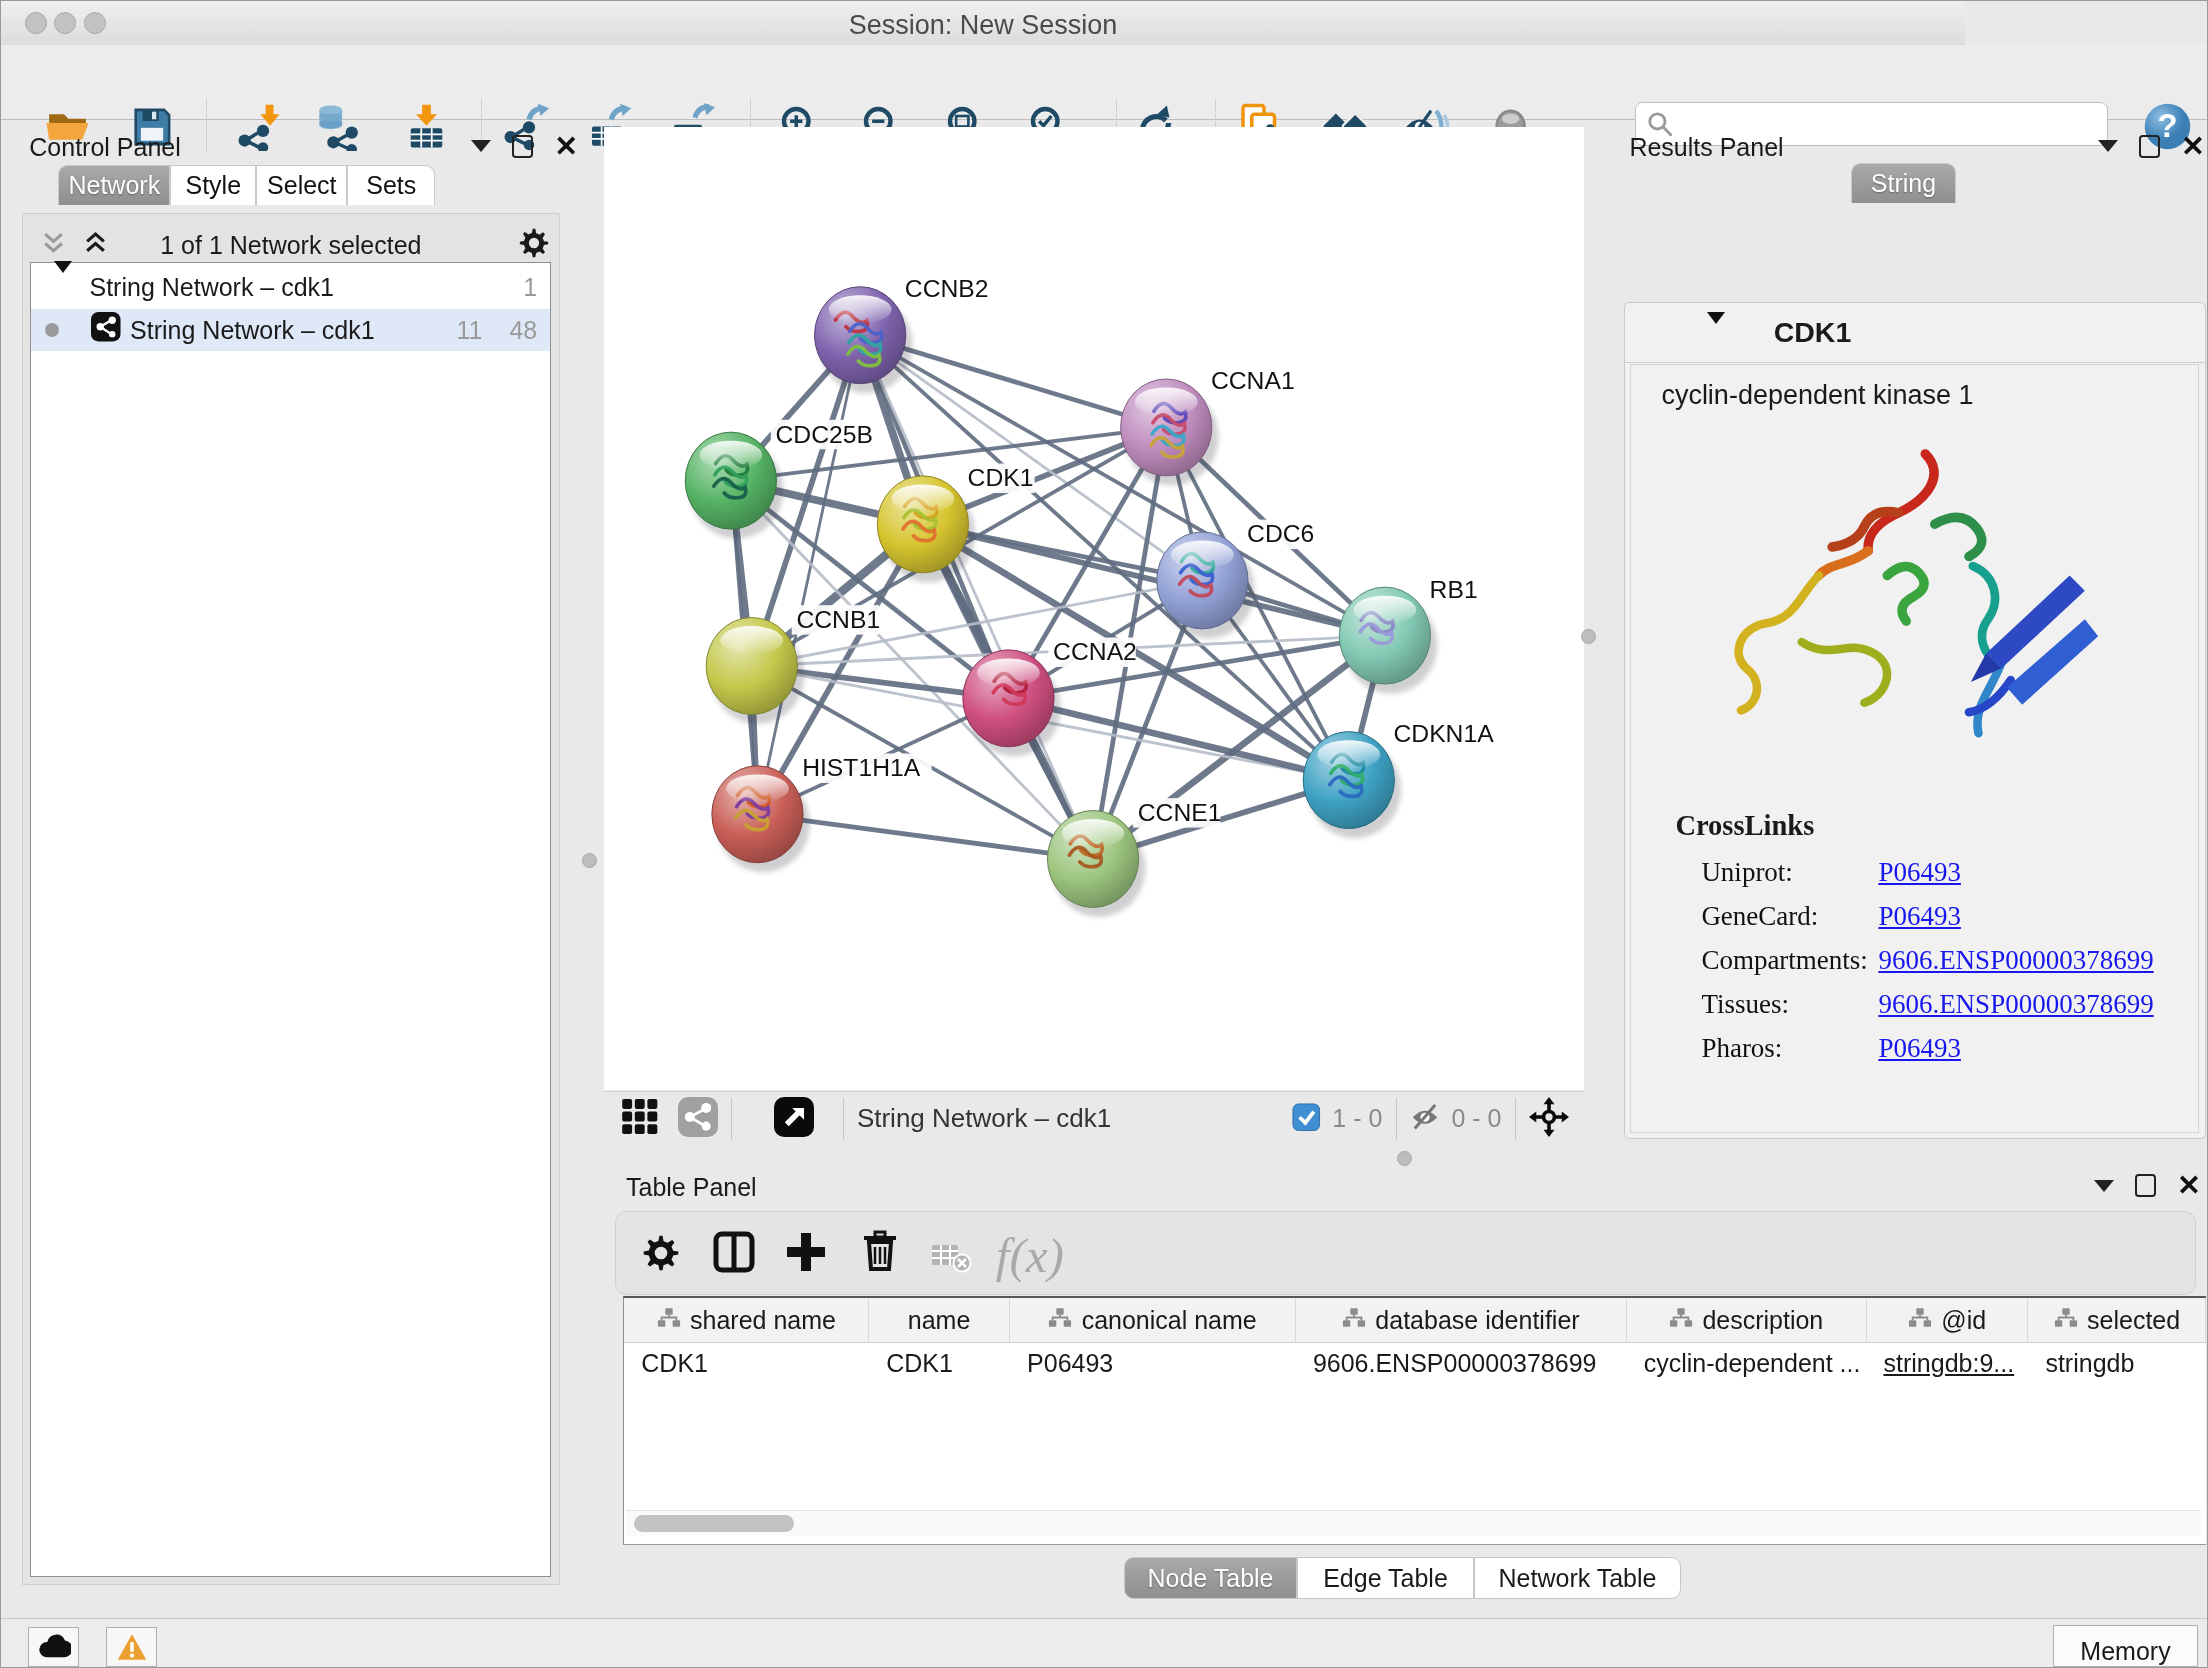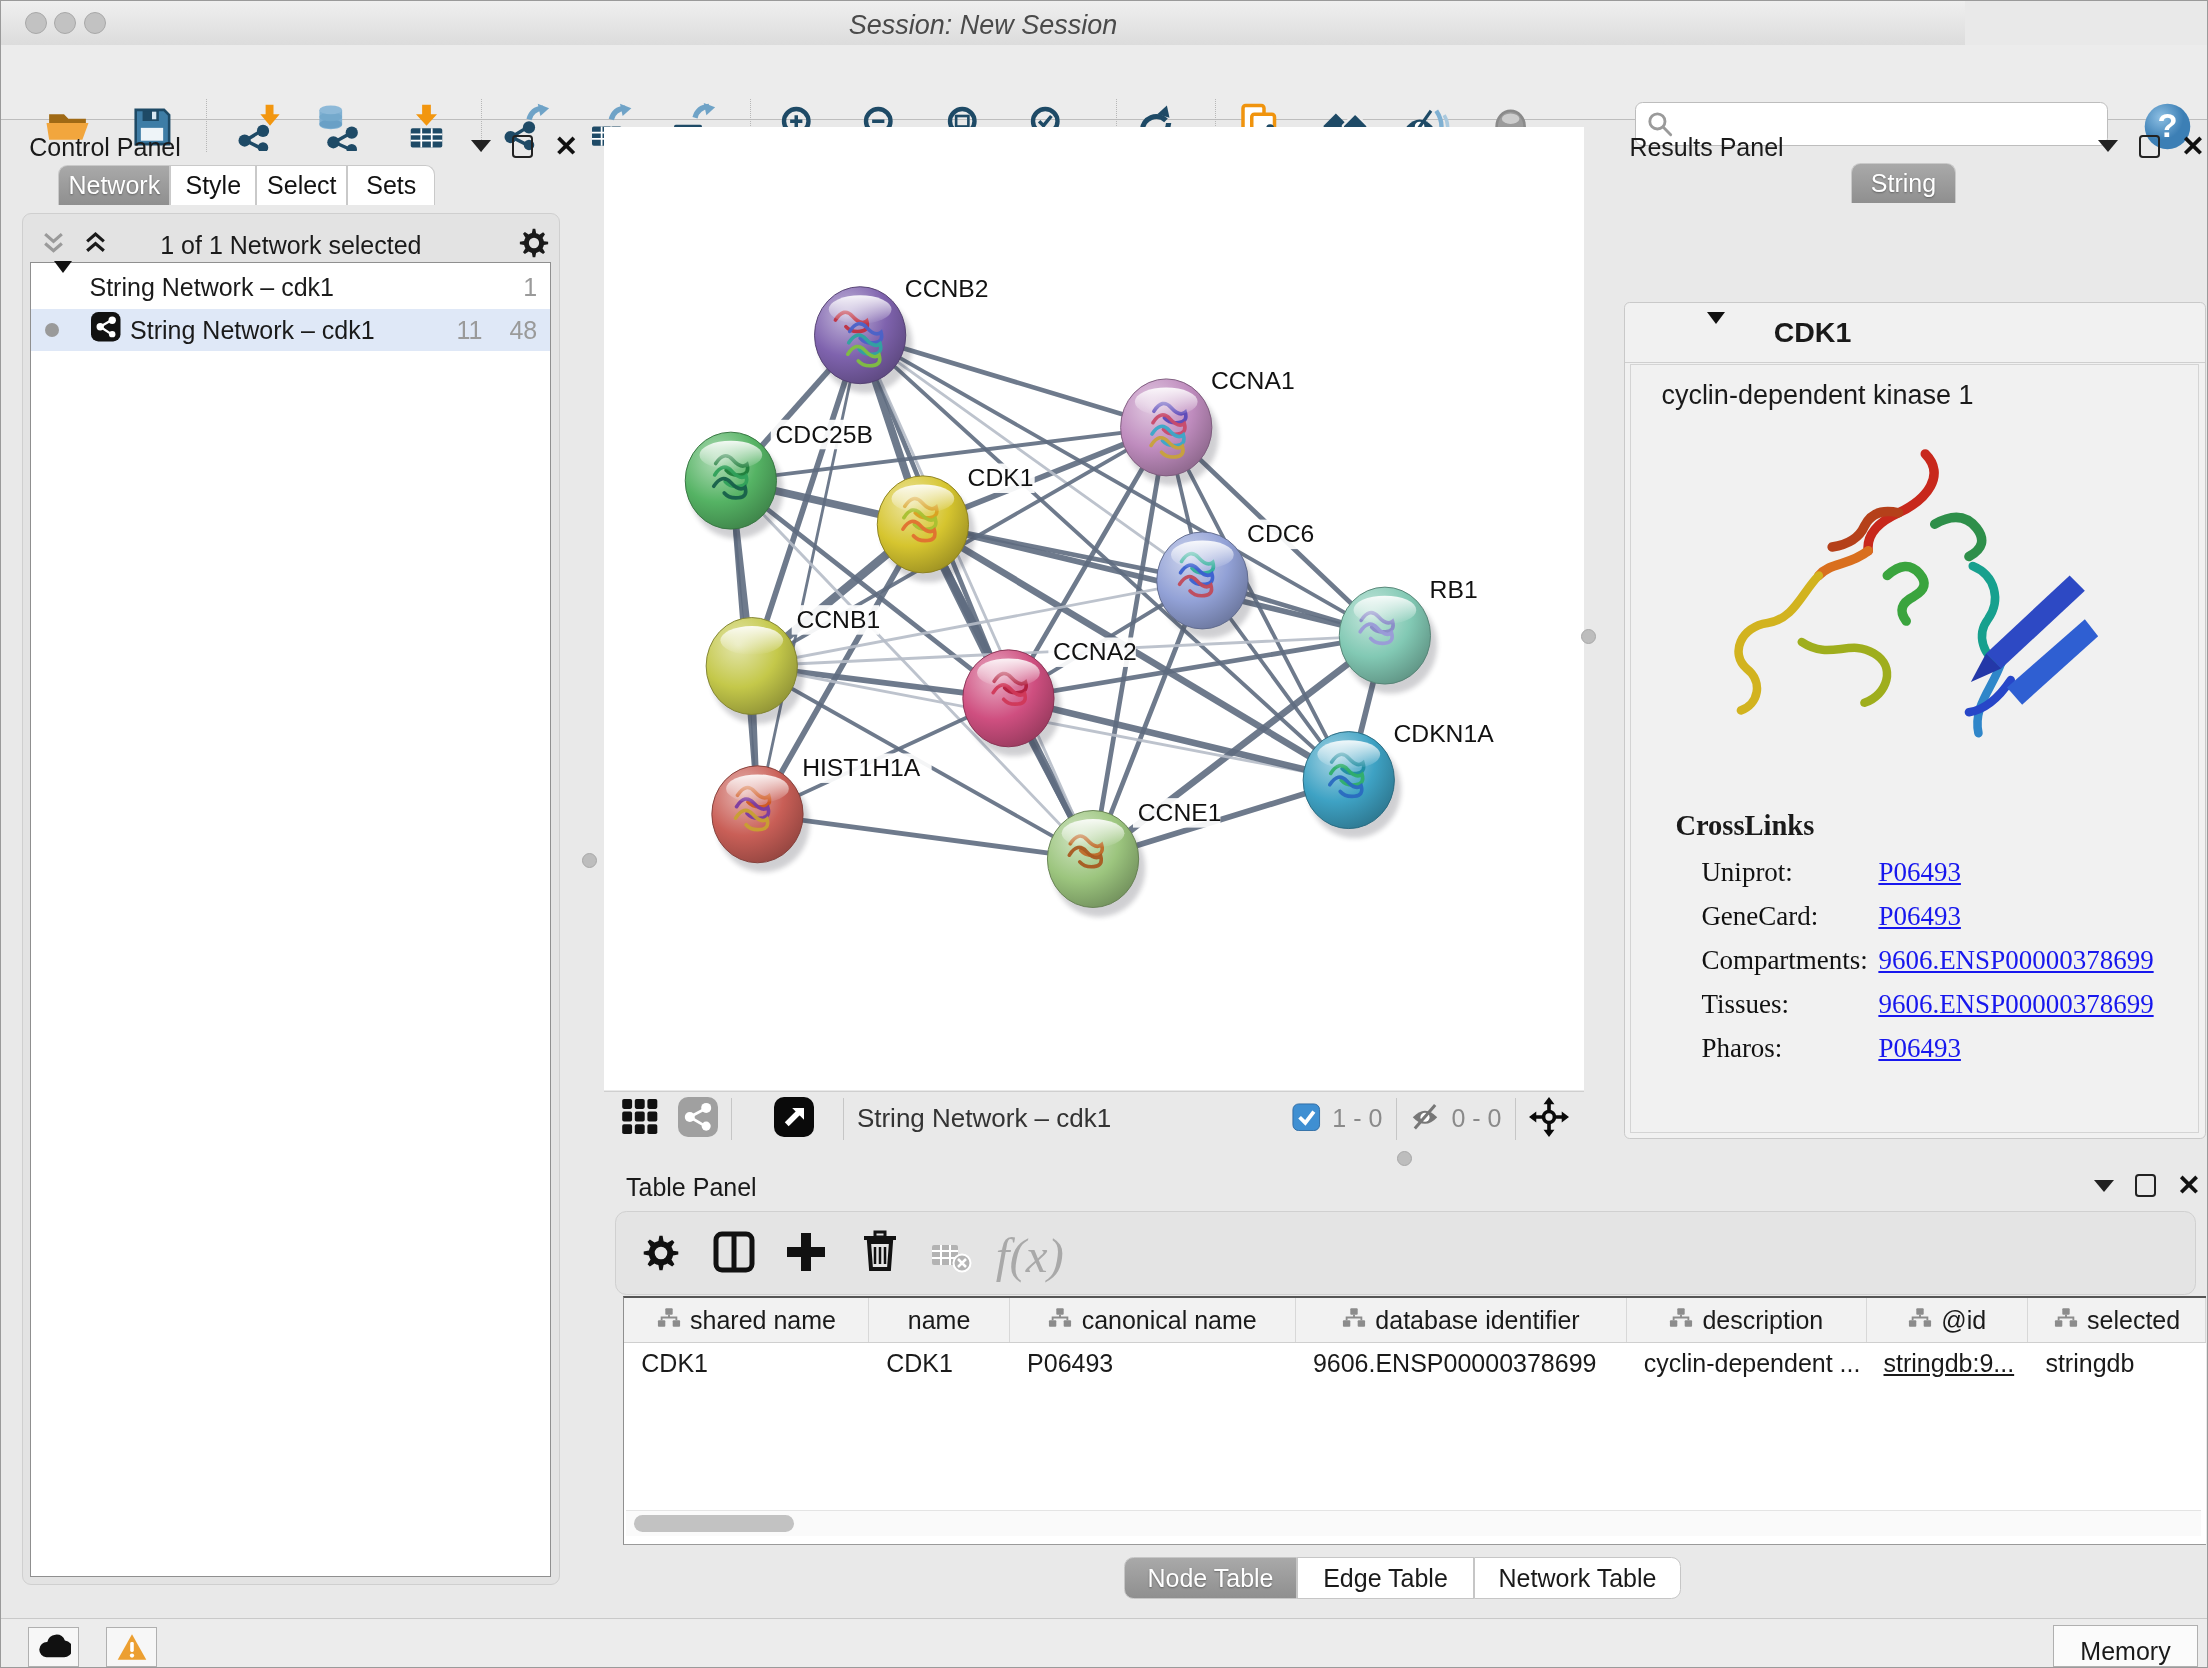--- a/index.html
+++ b/index.html
@@ -1,40 +1,40 @@
 <!DOCTYPE html>
 <html style="font-size:15px"><head>
 <meta charset="utf-8">
 <style>
   html,body{margin:0;padding:0;background:#8a8a8a;}
   #app{position:relative;width:2208px;height:1668px;background:#e9e9e9;overflow:hidden;
        font-family:"Liberation Sans",sans-serif;color:#1a1a1a;border:1px solid #9a9a9a;box-sizing:border-box;}
   .abs{position:absolute;}
   
-  .titlebar{left:0;top:0;width:1964px;height:44px;background:linear-gradient(#efefef,#dcdcdc);border-bottom:1px solid #bdbdbd;font-style:italic;}
+  .titlebar{left:0;top:0;width:1964px;height:44px;background:linear-gradient(#efefef,#dcdcdc);border-bottom:1px solid #bdbdbd;}
   .tl{width:20px;height:20px;border-radius:50%;background:#c2c2c2;border:1px solid #a8a8a8;top:10.5px;}
   .wintitle{width:100%;text-align:center;top:8.6px;font-size:27px;color:#4a4a4a;}
   
   .toolbar{left:0;top:44px;width:2208px;height:74px;background:#ececec;border-bottom:1px solid #bdbdbd;}
   .icbtn{position:absolute;top:55px;width:53px;height:53px;display:flex;align-items:center;justify-content:center;}
   .tsep{position:absolute;top:54px;height:53px;border-left:1.9px dotted #b7b7b7;}
   .searchbox{position:absolute;left:1634px;top:57px;width:473px;height:44px;background:#fff;border:1px solid #bdbdbd;
              border-radius:7.6px;display:flex;align-items:center;padding:0 9.5px;box-sizing:border-box;}
   .searchbox input{border:none;outline:none;flex:1;font-size:24px;font-family:"Liberation Sans",sans-serif;background:transparent;}
   
   .ptitle{font-size:25px;color:#1a1a1a;}
   .winbtns{display:flex;align-items:center;gap:21px;}
   .wb-float{width:0;height:0;border-left:10.5px solid transparent;border-right:10.5px solid transparent;border-top:12.4px solid #222;}
   .wb-max{width:21px;height:23px;border:2.9px solid #222;border-radius:3.8px;box-sizing:border-box;background:transparent;}
   .wb-close{font-size:28.5px;font-weight:bold;color:#111;line-height:23px;}
   .tab{height:40px;display:flex;align-items:center;justify-content:center;font-size:25px;background:#fff;
        border:1px solid #c9c9c9;border-bottom:none;color:#111;box-sizing:border-box;}
   .tab.sel{background:linear-gradient(#a9a9a9,#8f8f8f);color:#fff;text-shadow:0 1px 1.9px rgba(0,0,0,.35);}
   
-  .cp-group{left:21px;top:211px;width:536px;height:1370px;background:#e3e3e3;border:1px solid #cfcfcf;border-radius:9px;}
+  .cp-group{left:21px;top:211px;width:536px;height:1370px;background:#e3e3e3;border:1px solid #cfcfcf;border-radius:1px;}
   .cp-treebox{left:28.5px;top:259px;width:521px;height:1315px;background:#fff;border:1.9px solid #8f8f8f;box-sizing:border-box;}
   .treerow{position:absolute;left:0;width:100%;height:42px;display:flex;align-items:center;font-size:25px;}
   .tri-down{width:0;height:0;border-left:9.5px solid transparent;border-right:9.5px solid transparent;border-top:12.4px solid #111;}
   .num{color:#9a9a9a;font-size:25px;}
   
   .netcanvas{left:603px;top:126px;width:980px;height:963px;background:#fff;}
   .netbar{left:603px;top:1090px;width:980px;height:53px;background:#e9e9e9;border-top:1px solid #cfcfcf;display:flex;align-items:center;}
   .nbsep{height:42px;border-left:1px solid #c6c6c6;margin:0 13.3px;}
   .splitdot{width:13.3px;height:13.3px;border-radius:50%;background:#bdbdbd;border:1px solid #a8a8a8;}
   

